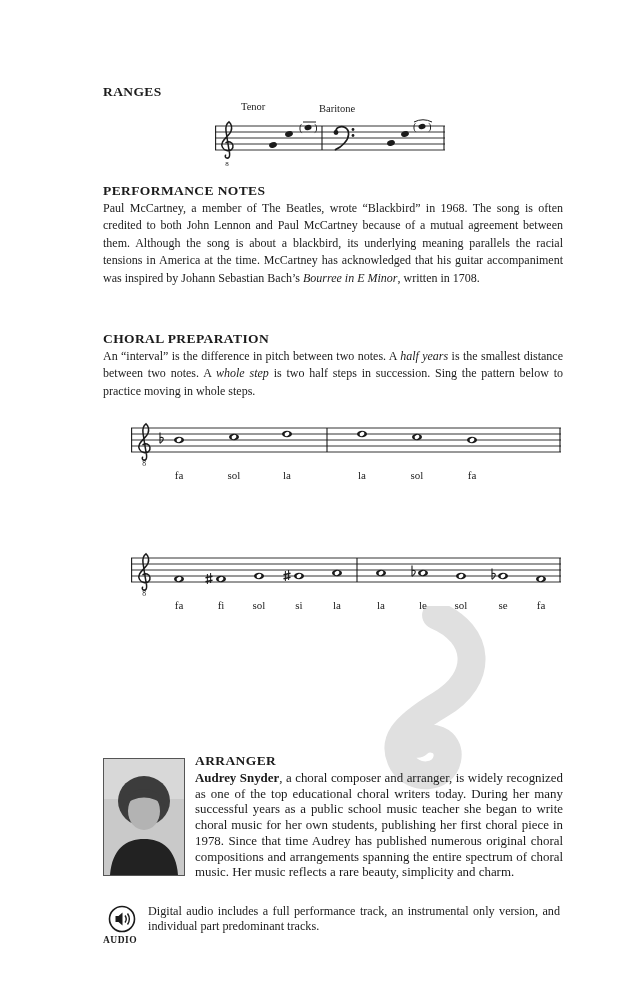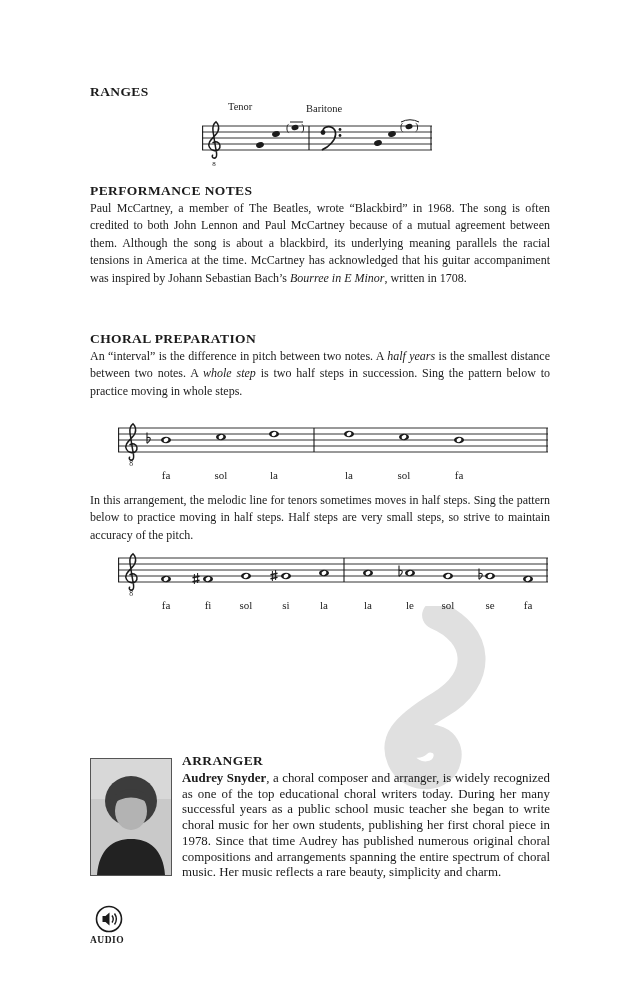--- a/index.html
+++ b/index.html
@@ -1,21 +1,21 @@
 <!DOCTYPE html>
 <html><head>
 <meta charset="utf-8">
 <style>
   * { margin:0; padding:0; box-sizing:border-box; }
   body { background:#ffffff; }
   .page {
     position:relative; width:640px; height:995px; background:#ffffff;
     color:#1b1b1b; font-family:"Liberation Serif", serif; overflow:hidden;
   }
-  .content { position:absolute; left:90px; top:0; width:460px; height:881px; z-index:1; }
+  .content { position:absolute; left:103px; top:0; width:460px; height:881px; z-index:1; }
   .h {
     position:absolute; font-weight:bold; font-size:13.5px; letter-spacing:.4px;
   }
   .para {
     position:absolute; width:460px; font-size:12px; line-height:17.4px;
     text-align:justify;
   }
   .para i { font-style:italic; }
   
   .ranges-staff { position:absolute; left:112px; top:101px; width:230px; height:72px; }
@@ -168,21 +168,20 @@
         </g>
       </svg>
       <span class="syllable" style="left:48px;">fa</span>
       <span class="syllable" style="left:103px;">sol</span>
       <span class="syllable" style="left:156px;">la</span>
       <span class="syllable" style="left:231px;">la</span>
       <span class="syllable" style="left:286px;">sol</span>
       <span class="syllable" style="left:341px;">fa</span>
     </div>
 
-    <p class="para" style="left:0; top:492px;">In this arrangement, the melodic line for tenors sometimes moves in half steps. Sing the pattern below to practice moving in half steps. Half steps are very small steps, so strive to maintain accuracy of the pitch.</p>
 
     <div class="staff-block" style="top:552px;">
       <svg width="430" height="46" viewBox="0 0 430 46">
         <g stroke="#1b1b1b" stroke-width="0.9">
           <line x1="0" y1="6" x2="430" y2="6"></line>
             <line x1="0" y1="12" x2="430" y2="12"></line>
           <line x1="0" y1="18" x2="430" y2="18"></line>
             <line x1="0" y1="24" x2="430" y2="24"></line>
           <line x1="0" y1="30" x2="430" y2="30"></line>
         </g>
@@ -287,15 +286,16 @@
 
     <div class="audio-icon">
       <svg width="32" height="32" viewBox="0 0 32 32">
         <circle cx="16" cy="16" r="12.5" fill="none" stroke="#1b1b1b" stroke-width="1.6"></circle>
         <path d="M9.5 13 L12.5 13 L16.5 9.5 L16.5 22.5 L12.5 19 L9.5 19 Z" fill="#1b1b1b"></path>
         <path d="M19 12.5 Q21.5 16 19 19.5" fill="none" stroke="#1b1b1b" stroke-width="1.4"></path>
         <path d="M21.5 10.5 Q25.2 16 21.5 21.5" fill="none" stroke="#1b1b1b" stroke-width="1.4"></path>
       </svg>
     </div>
     <div class="audio-label">AUDIO</div>
+    <p class="audio-text">Digital audio includes a full performance track, an instrumental only version, and individual part predominant tracks.</p>
 
   </div>
 </div>
 
 </body></html>

